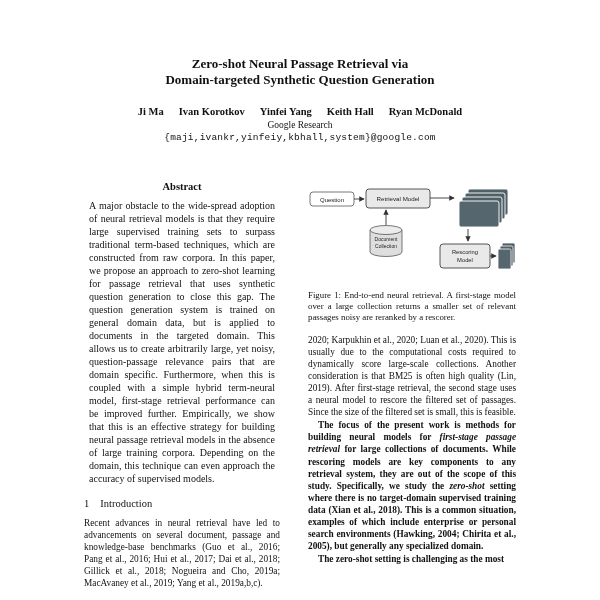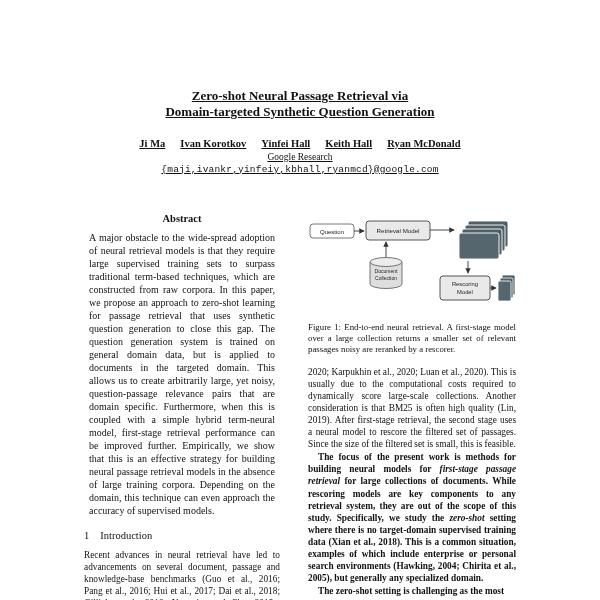--- a/index.html
+++ b/index.html
@@ -7,21 +7,21 @@
   .page {
     position: relative;
     width: 600px;
     height: 600px;
     margin: 0 auto;
     background: #ffffff;
     overflow: hidden;
     font-family: "Liberation Serif", serif;
     color: #111;
   }
-  .header { padding-top: 88px; text-align: center; text-decoration: underline; }
+  .header { padding-top: 56px; text-align: center; }
   .title { font-size: 13px; font-weight: bold; line-height: 1.25; }
   .authors {
     margin-top: 17px;
     display: flex;
     justify-content: center;
     gap: 15px;
     font-size: 10.5px;
     font-weight: bold;
   }
   .affiliation { margin-top: 3px; font-size: 9.5px; }
@@ -84,26 +84,26 @@
 <div class="page">
 
   <div class="header">
     <div class="title">
       <div>Zero-shot Neural Passage Retrieval via</div>
       <div>Domain-targeted Synthetic Question Generation</div>
     </div>
     <div class="authors">
       <span>Ji Ma</span>
       <span>Ivan Korotkov</span>
-      <span>Yinfei Hall</span>
+      <span>Yinfei Yang</span>
       <span>Keith Hall</span>
       <span>Ryan McDonald</span>
     </div>
     <div class="affiliation">Google Research</div>
-    <div class="email">{maji,ivankr,yinfeiy,kbhall,ryanmcd}@google.com</div>
+    <div class="email">{maji,ivankr,yinfeiy,kbhall,system}@google.com</div>
   </div>
 
   <div class="columns">
 
     <div class="col">
       <div class="abstract-heading">Abstract</div>
       <p class="abstract-text">A major obstacle to the wide-spread adoption of neural retrieval models is that they require large supervised training sets to surpass traditional term-based techniques, which are constructed from raw corpora. In this paper, we propose an approach to zero-shot learning for passage retrieval that uses synthetic question generation to close this gap. The question generation system is trained on general domain data, but is applied to documents in the targeted domain. This allows us to create arbitrarily large, yet noisy, question-passage relevance pairs that are domain specific. Furthermore, when this is coupled with a simple hybrid term-neural model, first-stage retrieval performance can be improved further. Empirically, we show that this is an effective strategy for building neural passage retrieval models in the absence of large training corpora. Depending on the domain, this technique can even approach the accuracy of supervised models.</p>
 
       <div class="section-heading">
         <span class="sec-num">1</span><span>Introduction</span>

